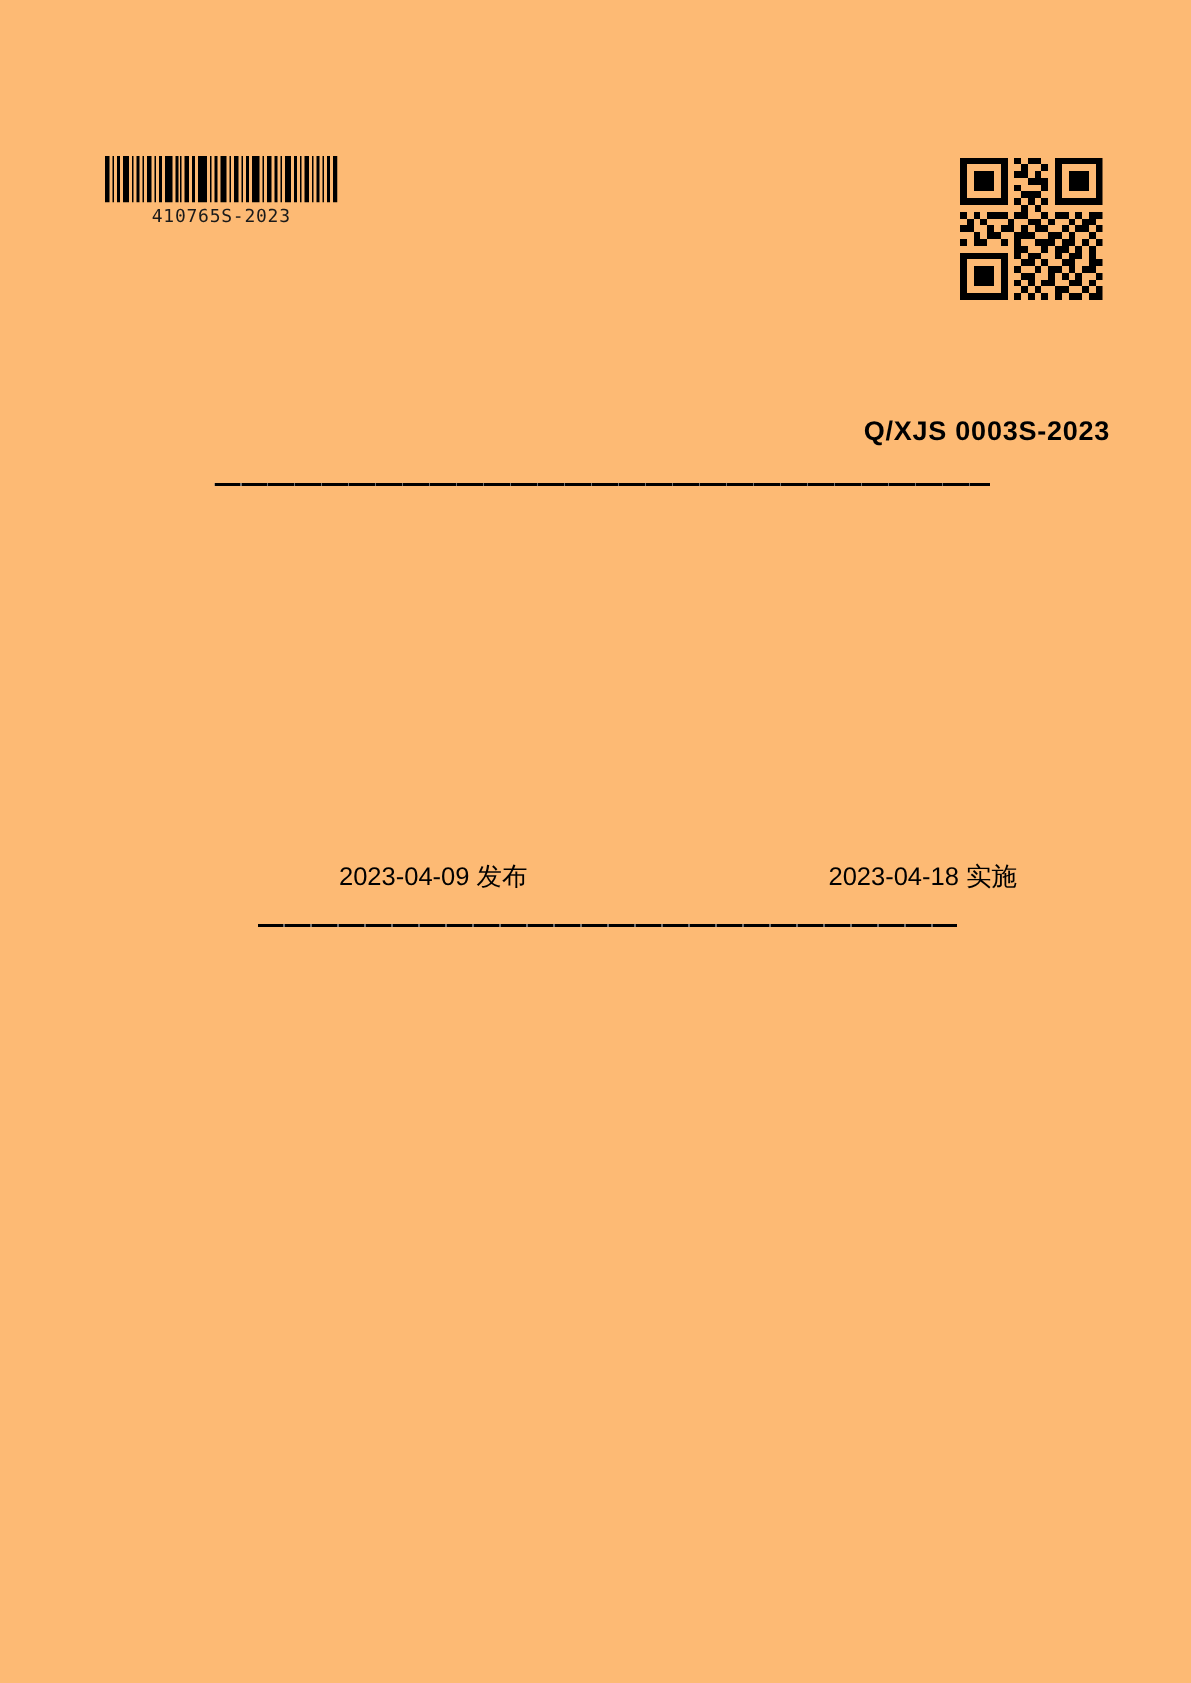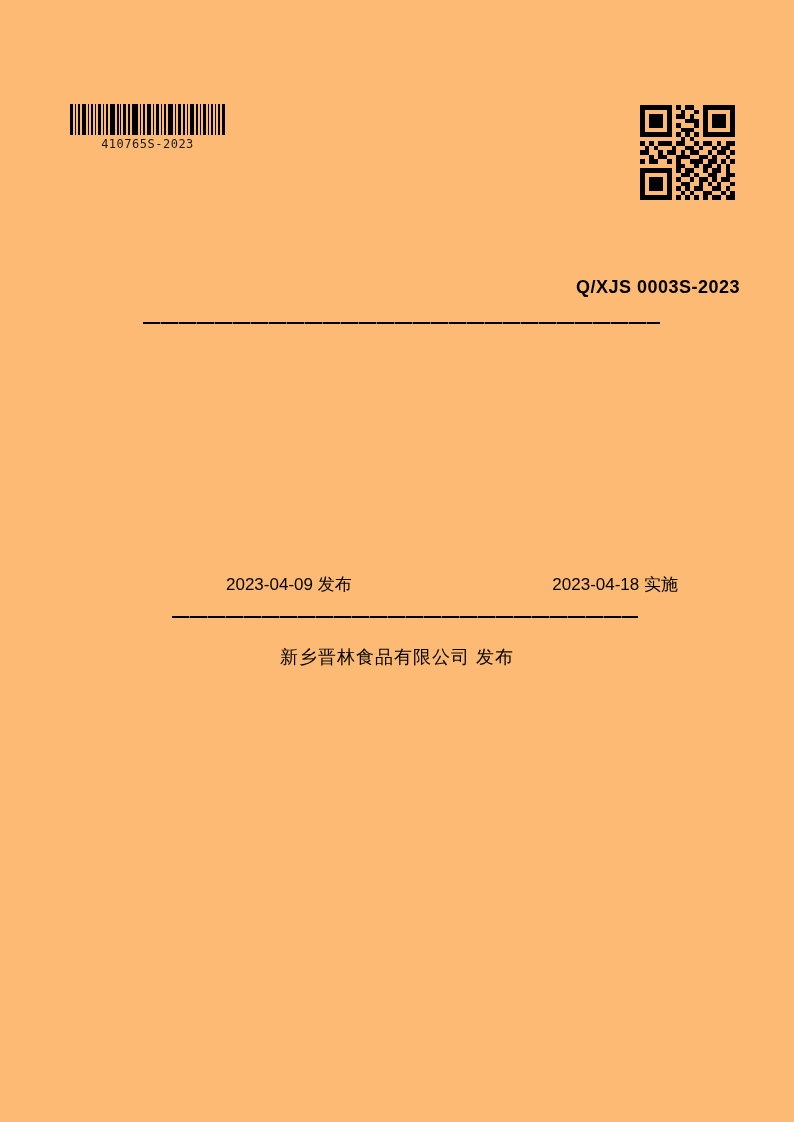--- a/index.html
+++ b/index.html
@@ -405,15 +405,14 @@
   <div class="rule rule-top"></div>
 
 
   <div class="dates-row">
     <span>2023-04-09 发布</span>
     <span>2023-04-18 实施</span>
   </div>
 
   <div class="rule rule-bottom"></div>
 
-  <div class="footer-publisher">新乡晋林食品有限公司 发布</div>
 
 </div>
 
 </body></html>

